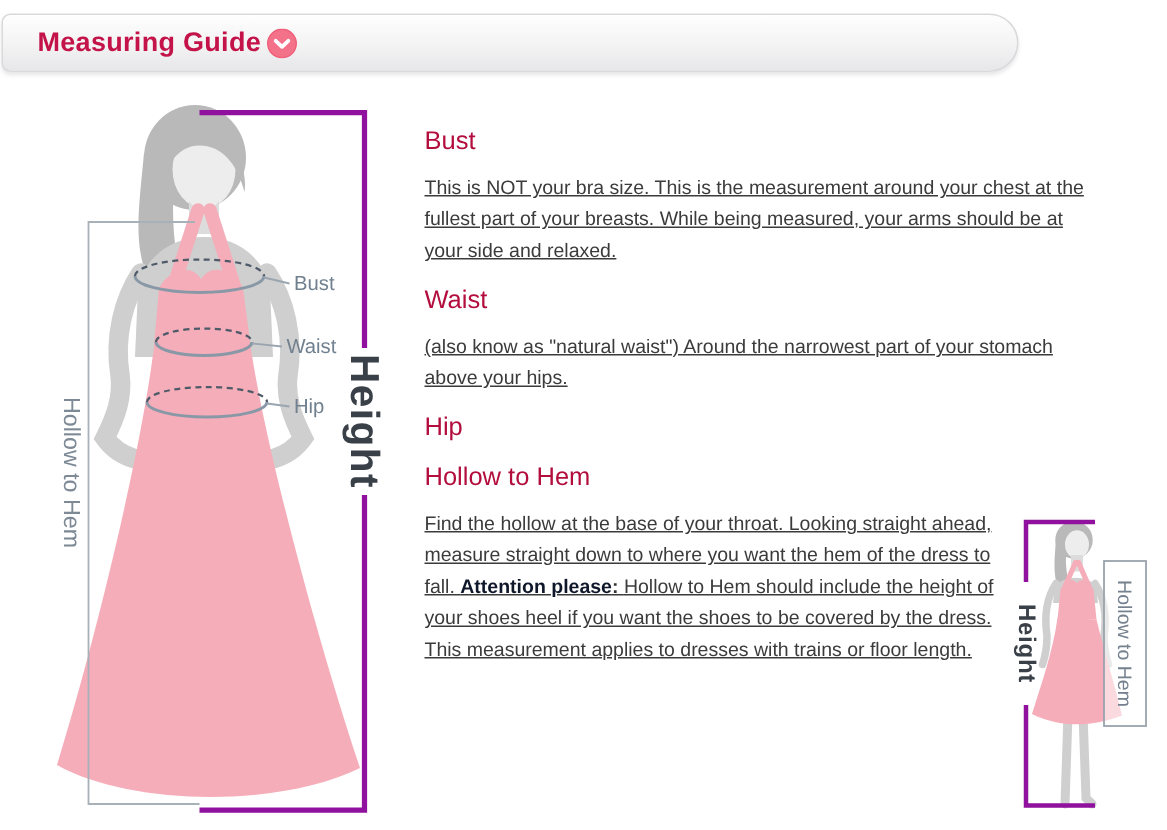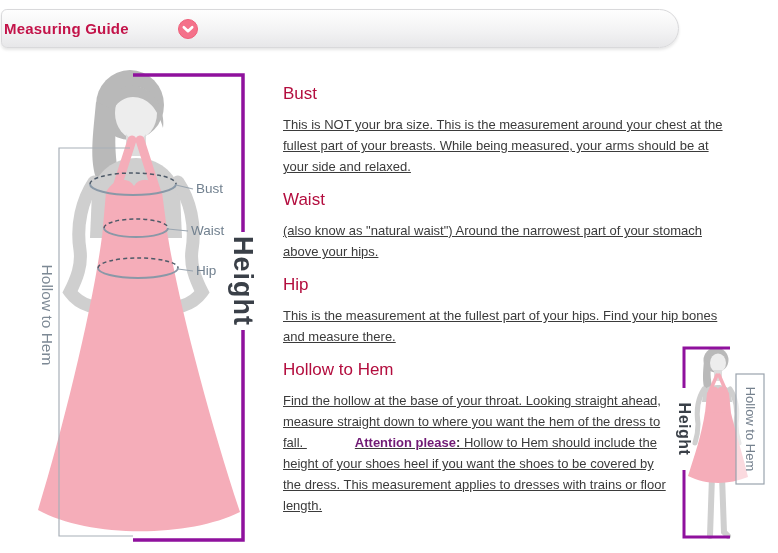--- a/index.html
+++ b/index.html
@@ -12,39 +12,39 @@
   .header-bar{
     position:absolute;left:1px;top:9px;width:676px;height:37px;
     background:linear-gradient(#fefefe,#f3f3f4 55%,#e7e7e9);
     border:1px solid #d9d9db;
     border-radius:6px 20px 20px 6px;
     box-shadow:0 2px 3px rgba(0,0,0,0.10);
     display:flex;align-items:center;
     cursor:pointer;
   }
   .header-title{
-    margin-left:2px;
-    font-size:15px;font-weight:bold;color:#c31349;letter-spacing:.2px;
+    margin-left:23px;
+    font-size:18px;font-weight:bold;color:#c31349;letter-spacing:.2px;
   }
   .chevron-wrap{
     position:absolute;left:176px;top:9px;width:20px;height:20px;
   }
   
   .text-col{
     position:absolute;left:283px;top:84px;width:442px;
     color:#3b3b3b;font-size:13px;line-height:21px;
   }
   .text-col h3{
     margin:13px 0 10px 0;
     font-size:17px;line-height:20px;font-weight:400;color:#b30d3e;
   }
   .text-col h3:first-child{margin-top:0;}
   .text-col p{margin:0;text-decoration:underline;}
   .p-narrow{max-width:390px;}
-  .attention{font-weight:bold;color:#701a75;margin-left:48px;}
+  .attention{font-weight:bold;color:#0f172a;}
   .attention-colon{font-weight:bold;color:#333;white-space:pre;}
   
   .fig-large{position:absolute;left:30px;top:60px;}
   .fig-small{position:absolute;left:658px;top:338px;}
   svg text{font-family:"Liberation Sans", sans-serif;}
 </style>
 </head>
 <body>
 
 <div class="header-bar">
@@ -108,21 +108,20 @@
 </div>
 
 <div class="text-col">
   <h3>Bust</h3>
   <p>This is NOT your bra size. This is the measurement around your chest at the fullest part of your breasts. While being measured, your arms should be at your side and relaxed.</p>
 
   <h3>Waist</h3>
   <p>(also know as "natural waist") Around the narrowest part of your stomach above your hips.</p>
 
   <h3>Hip</h3>
-  <p>This is the measurement at the fullest part of your hips. Find your hip bones and measure there.</p>
 
   <h3>Hollow to Hem</h3>
   <p class="p-narrow"><span>Find the hollow at the base of your throat. Looking straight ahead, measure straight down to where you want the hem of the dress to fall. </span><span class="attention">Attention please</span><span class="attention-colon">: </span><span>Hollow to Hem should include the height of your shoes heel if you want the shoes to be covered by the dress. This measurement applies to dresses with trains or floor length.</span></p>
 </div>
 
 <div class="fig-small">
 <svg width="118" height="215" viewBox="0 0 118 215">
 
   <ellipse cx="58" cy="22" rx="12.5" ry="12.5" fill="#b9b9b9"></ellipse>
   <path d="M46,22 C45,34 44,44 47,53 L55,53 C52,40 52,31 54,26 Z" fill="#b9b9b9"></path>

